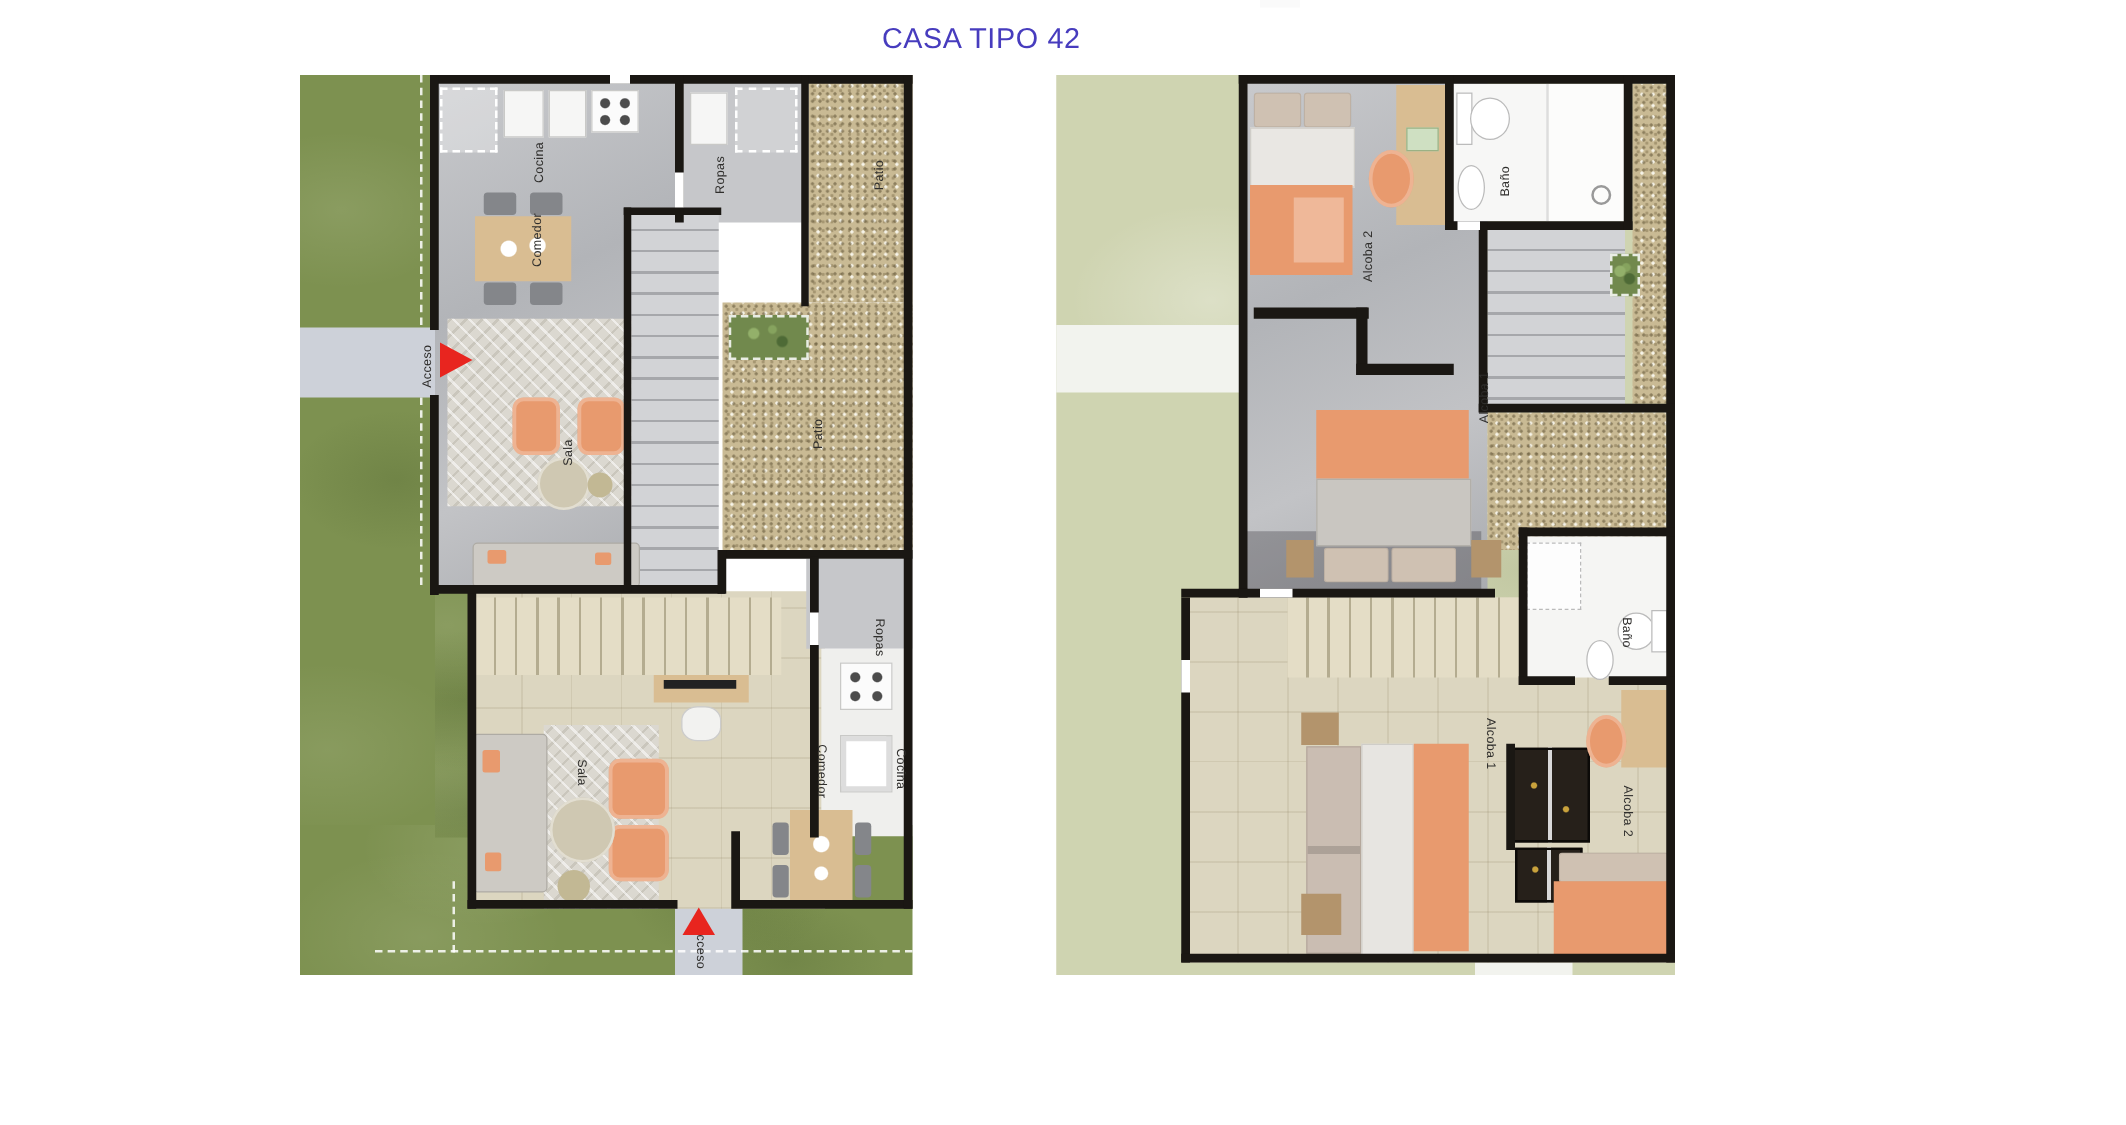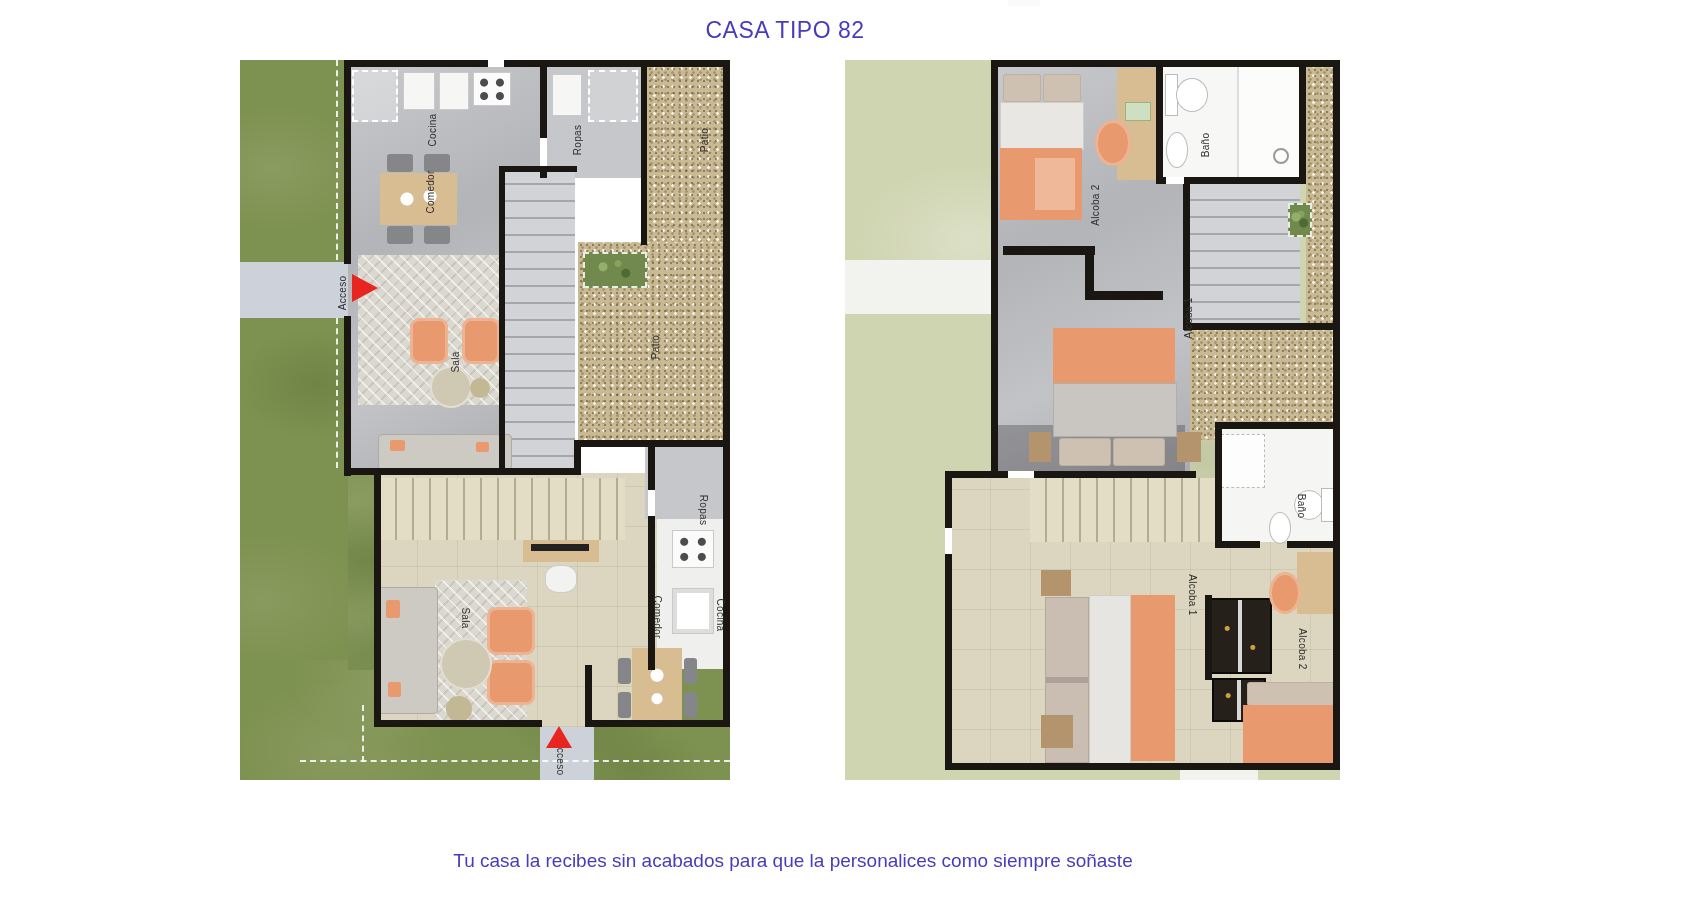--- a/index.html
+++ b/index.html
@@ -70,21 +70,21 @@
     font-size:23px;color:var(--accent-color,#473cbe);letter-spacing:.5px}
   .caption{position:absolute;left:793px;top:850px;transform:translateX(-50%);
     font-size:19px;color:var(--accent-color,#473cbe)}
 </style>
 </head>
 <body>
 
 <div id="stage">
   <div class="abs" style="left:1008px;top:0;width:32px;height:6px;background:#fafafa"></div>
 
-  <div class="title">CASA TIPO 82</div>
+  <div class="title">CASA TIPO 42</div>
 
   <div class="abs" style="left:240px;top:60px;width:490px;height:720px">
 
     <div class="abs lawn-d" style="left:0;top:0;width:110px;height:720px"></div>
     <div class="abs lawn-d" style="left:0;top:600px;width:490px;height:120px"></div>
     <div class="abs lawn-d" style="left:108px;top:410px;width:32px;height:200px"></div>
     <div class="abs walkway" style="left:0;top:202px;width:112px;height:56px"></div>
     <div class="abs walkway" style="left:300px;top:640px;width:54px;height:80px"></div>
     <div class="dashv" style="left:96px;top:0;height:200px"></div>
     <div class="dashv" style="left:96px;top:258px;height:150px"></div>
@@ -256,14 +256,13 @@
     <div class="gap" style="left:321px;top:117px;width:18px;height:7px"></div>
 
     <span class="label" style="left:250px;top:145px">Alcoba 2</span>
     <span class="label" style="left:360px;top:85px">Baño</span>
     <span class="label" style="left:343px;top:258px">Alcoba 1</span>
     <span class="label cw" style="left:347px;top:535px">Alcoba 1</span>
     <span class="label cw" style="left:456px;top:446px">Baño</span>
     <span class="label cw" style="left:457px;top:589px">Alcoba 2</span>
   </div>
 
-  <div class="caption">Tu casa la recibes sin acabados para que la personalices como siempre soñaste</div>
 </div>
 
 </body></html>

